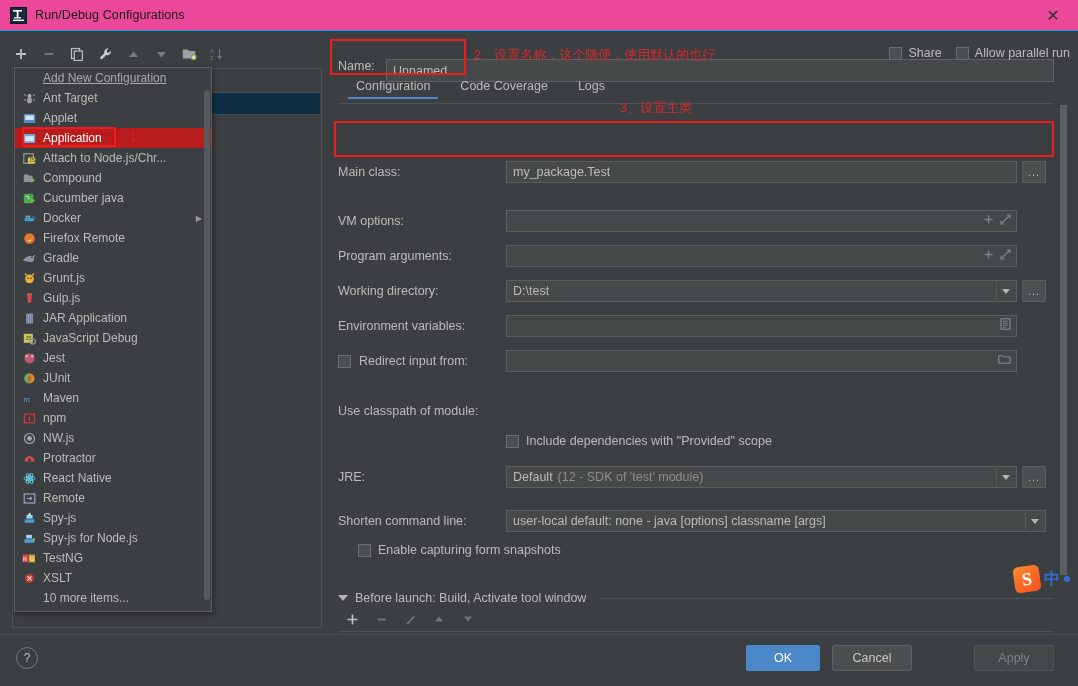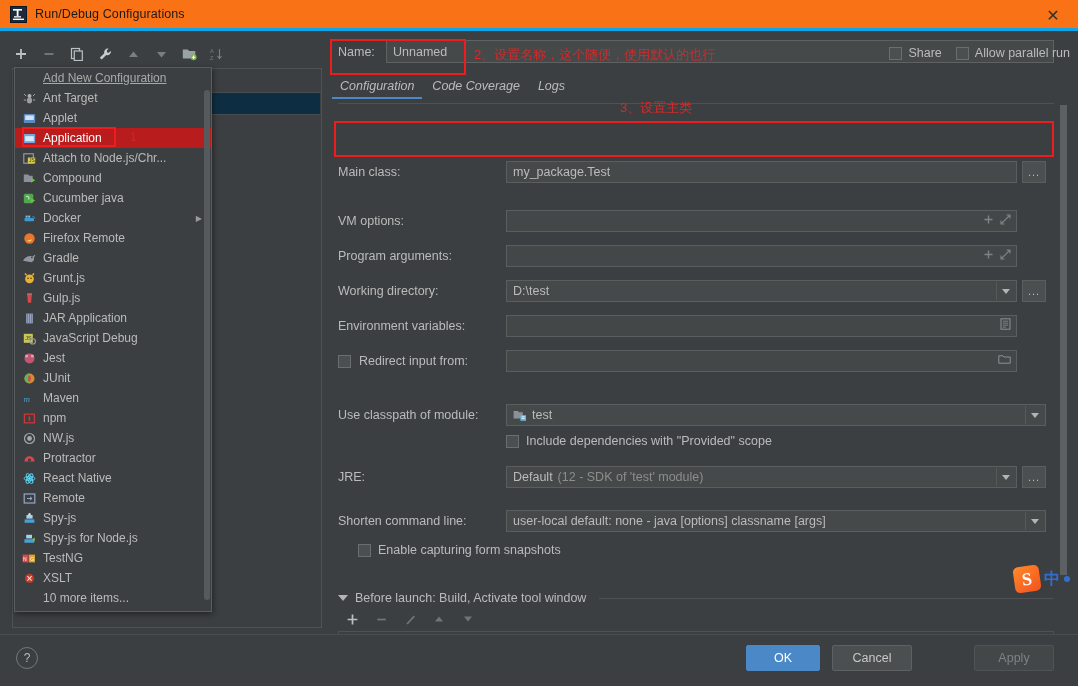--- a/index.html
+++ b/index.html
@@ -7,21 +7,21 @@
     width: 1078px; height: 686px;
     background: #3c3f41;
     font-family: "Liberation Sans", "DejaVu Sans", sans-serif;
     overflow: hidden;
   }
   .window { position: relative; width: 1078px; height: 686px; background: #3c3f41; }
 
   
   .titlebar {
     position: absolute; left: 0; top: 0; width: 1078px; height: 31px;
-    background: #f97316; border-bottom: 3px solid #0ea5e9;
+    background: #ec4899; border-bottom: 1px solid #0ea5e9;
     display: flex; align-items: center; padding: 0 8px;
   }
   .title-icon {
     width: 17px; height: 17px; margin-right: 8px; margin-left: 2px;
     position: relative; flex: 0 0 auto;
   }
   .title-icon svg { display:block; }
   .title-text { font-size: 12.5px; color: #1a1a1a; letter-spacing: .1px; }
   .titlebar-close {
     position: absolute; right: 4px; top: 0; width: 42px; height: 31px;
@@ -94,43 +94,43 @@
     position:absolute; left:0; top:0; width:6px; height:510px; background:#565a5c; border-radius:3px;
     display:block;
   }
 
   
   .right-panel {
     position: absolute; left: 330px; top: 4px; width: 744px; height: 597px;
   }
 
   .name-row {
-    position: absolute; left: 8px; top: 4px; width: 716px; height: 25px;
-    display: flex; align-items: center;
+    position: absolute; left: 8px; top: 24px; width: 716px; height: 25px;
+    display: flex; 
   }
   .name-label { font-size: 12.5px; color: #bbbbbb; width: 48px; }
   .name-input {
     flex: 1; height: 23px; background: #45494a; border: 1px solid #5e6263;
     color: #bbbbbb; font-size: 12.5px; padding: 0 6px; line-height: 21px;
     font-family: "Liberation Sans", sans-serif;
   }
 
   .share-row {
     position: absolute; right: 4px; top: 11px; display: flex; align-items: center; gap: 14px;
   }
   .cb-wrap { display: flex; align-items: center; gap: 6px; cursor: pointer; }
   .cb {
     width: 13px; height: 13px; background: #4b4f50; border: 1px solid #6a6e6f;
     flex: 0 0 auto;
   }
   .cb-label { font-size: 12.5px; color: #bbbbbb; }
 
   .tabs {
-    position: absolute; left: 8px; top: 42px; width: 716px; height: 28px;
-    display: flex; align-items: flex-start; gap: 14px; font-style: italic;
+    position: absolute; left: 24px; top: 42px; width: 716px; height: 28px;
+    display: flex; align-items: flex-start; gap: 26px;
   }
   .tab {
     font-size: 12.5px; color: #bbbbbb; padding: 2px 2px 6px 2px; cursor: pointer;
     position: relative;
   }
   .tab.active::after {
     content: ""; position: absolute; left: -6px; right: -6px; bottom: 0;
     height: 2px; background: #4a88c7;
   }
   .tab-underline {
@@ -723,33 +723,20 @@
                 <svg width="13" height="11" viewBox="0 0 13 11">
                   <path d="M0.8 1.8h4.2l1 1.2h6.2v6.2H0.8z" fill="none" stroke="#8b9194" stroke-width="1"></path>
                 </svg>
               </span>
             </span>
           </span>
         </div>
 
         <div class="frow" style="top:293px">
           <span class="flabel">Use classpath of module:</span>
-          <span class="finput" style="padding-right:24px;margin-right:0">
-            <span class="mod-icon">
-              <svg width="14" height="13" viewBox="0 0 14 13">
-                <path d="M0.6 2h4.4l1 1.2h3.8v6.4H0.6z" fill="#8a9199"></path>
-                <rect x="7.4" y="6.2" width="5.6" height="5.6" fill="#5fb8e8"></rect>
-                <path d="M8.6 7.8h3.2M8.6 9.4h3.2" stroke="#ffffff" stroke-width="0.8"></path>
-              </svg>
-            </span>
-            <span>test</span>
-            <span class="dd-caret-box">
-                <span class="caret"></span>
-              </span>
-          </span>
         </div>
 
         <div class="cbrow" style="top:323px; left:168px">
           <span class="cb"></span>
           <span class="cb-label">Include dependencies with "Provided" scope</span>
         </div>
 
         <div class="frow" style="top:355px">
           <span class="flabel">JRE:</span>
           <span class="finput" style="padding-right:24px">

